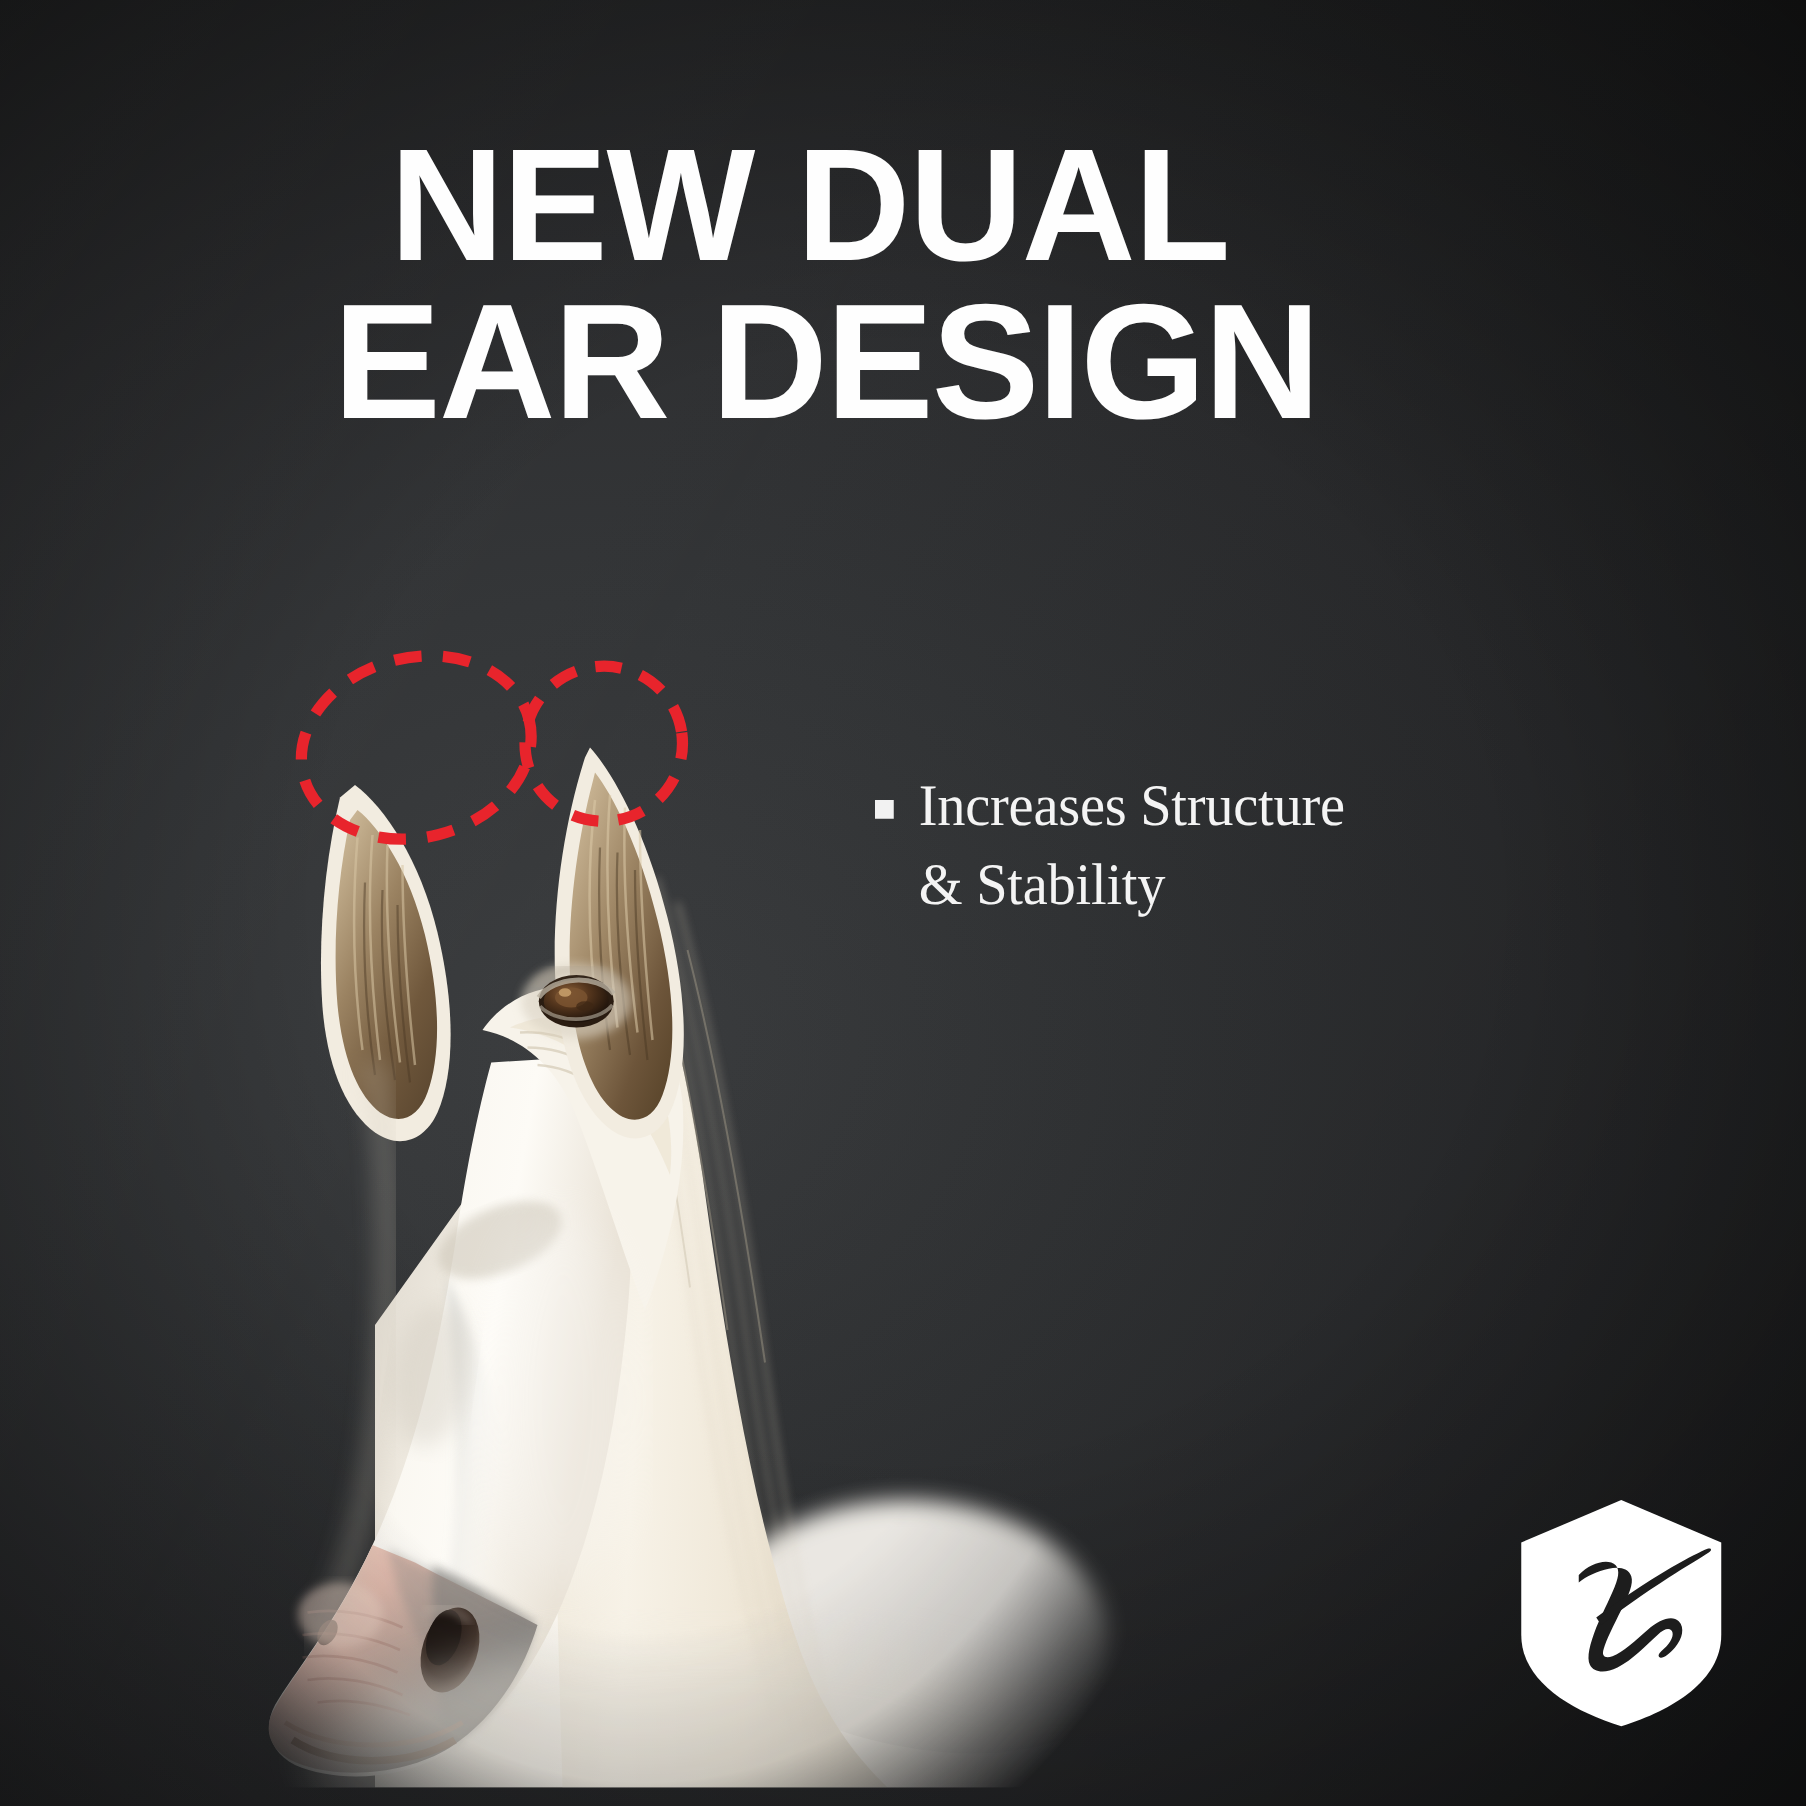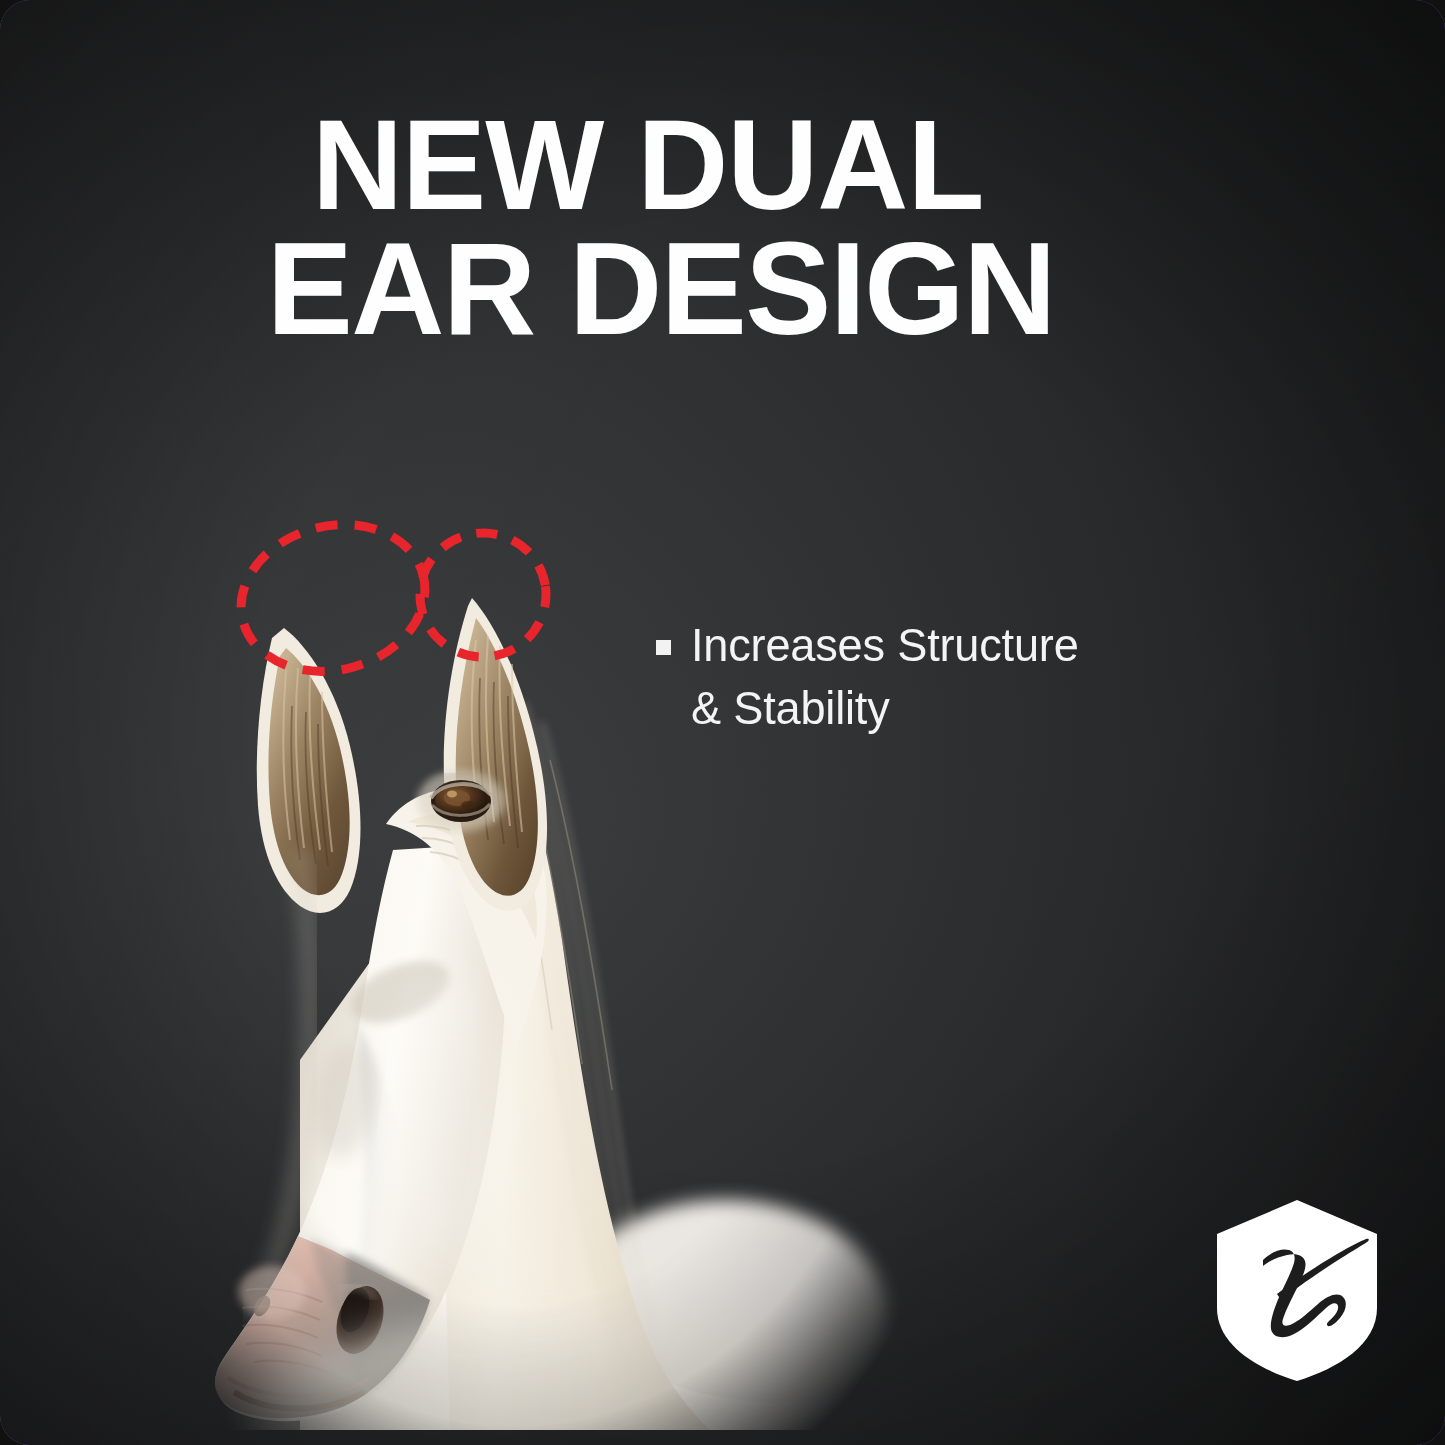--- a/index.html
+++ b/index.html
@@ -2,21 +2,20 @@
 <html><head>
 <meta charset="utf-8">
 <style>
   html,body{margin:0;padding:0;background:#111;}
   #stage{
     position:relative;
     width:1445px;height:1445px;
     overflow:hidden;
     font-family:"Liberation Sans","DejaVu Sans",sans-serif;
     background:#8b5cf6;
-    border-radius:30px;
   }
   
   .bg-base{
     position:absolute;inset:0;
     background:
       radial-gradient(ellipse 115% 95% at 34% 58%, #3a3c3e 0%, #313335 26%, #2a2b2d 47%, #212223 68%, #191919 100%);
   }
   .bg-vig{
     position:absolute;inset:0;
     background:
@@ -40,22 +39,23 @@
     transform:scaleX(0.985);
     transform-origin:left top;
     text-align:left;
   }
   .headline .l1{display:block;}
   .headline .l2{display:block;margin-left:-46px;letter-spacing:-1.5px;font-size:131px;}
 
   
   .bullets{
     position:absolute;
-    left:656px; top:614px;
+    left:700px; top:614px;
     width:660px;
+    font-family:Liberation Serif, serif;
   }
   .bullet{
     display:flex;
     align-items:flex-start;
     margin-bottom:56px;
   }
   .bullet-mark{
     flex:0 0 auto;
     width:15px;height:15px;
     background:#f2f2f2;

